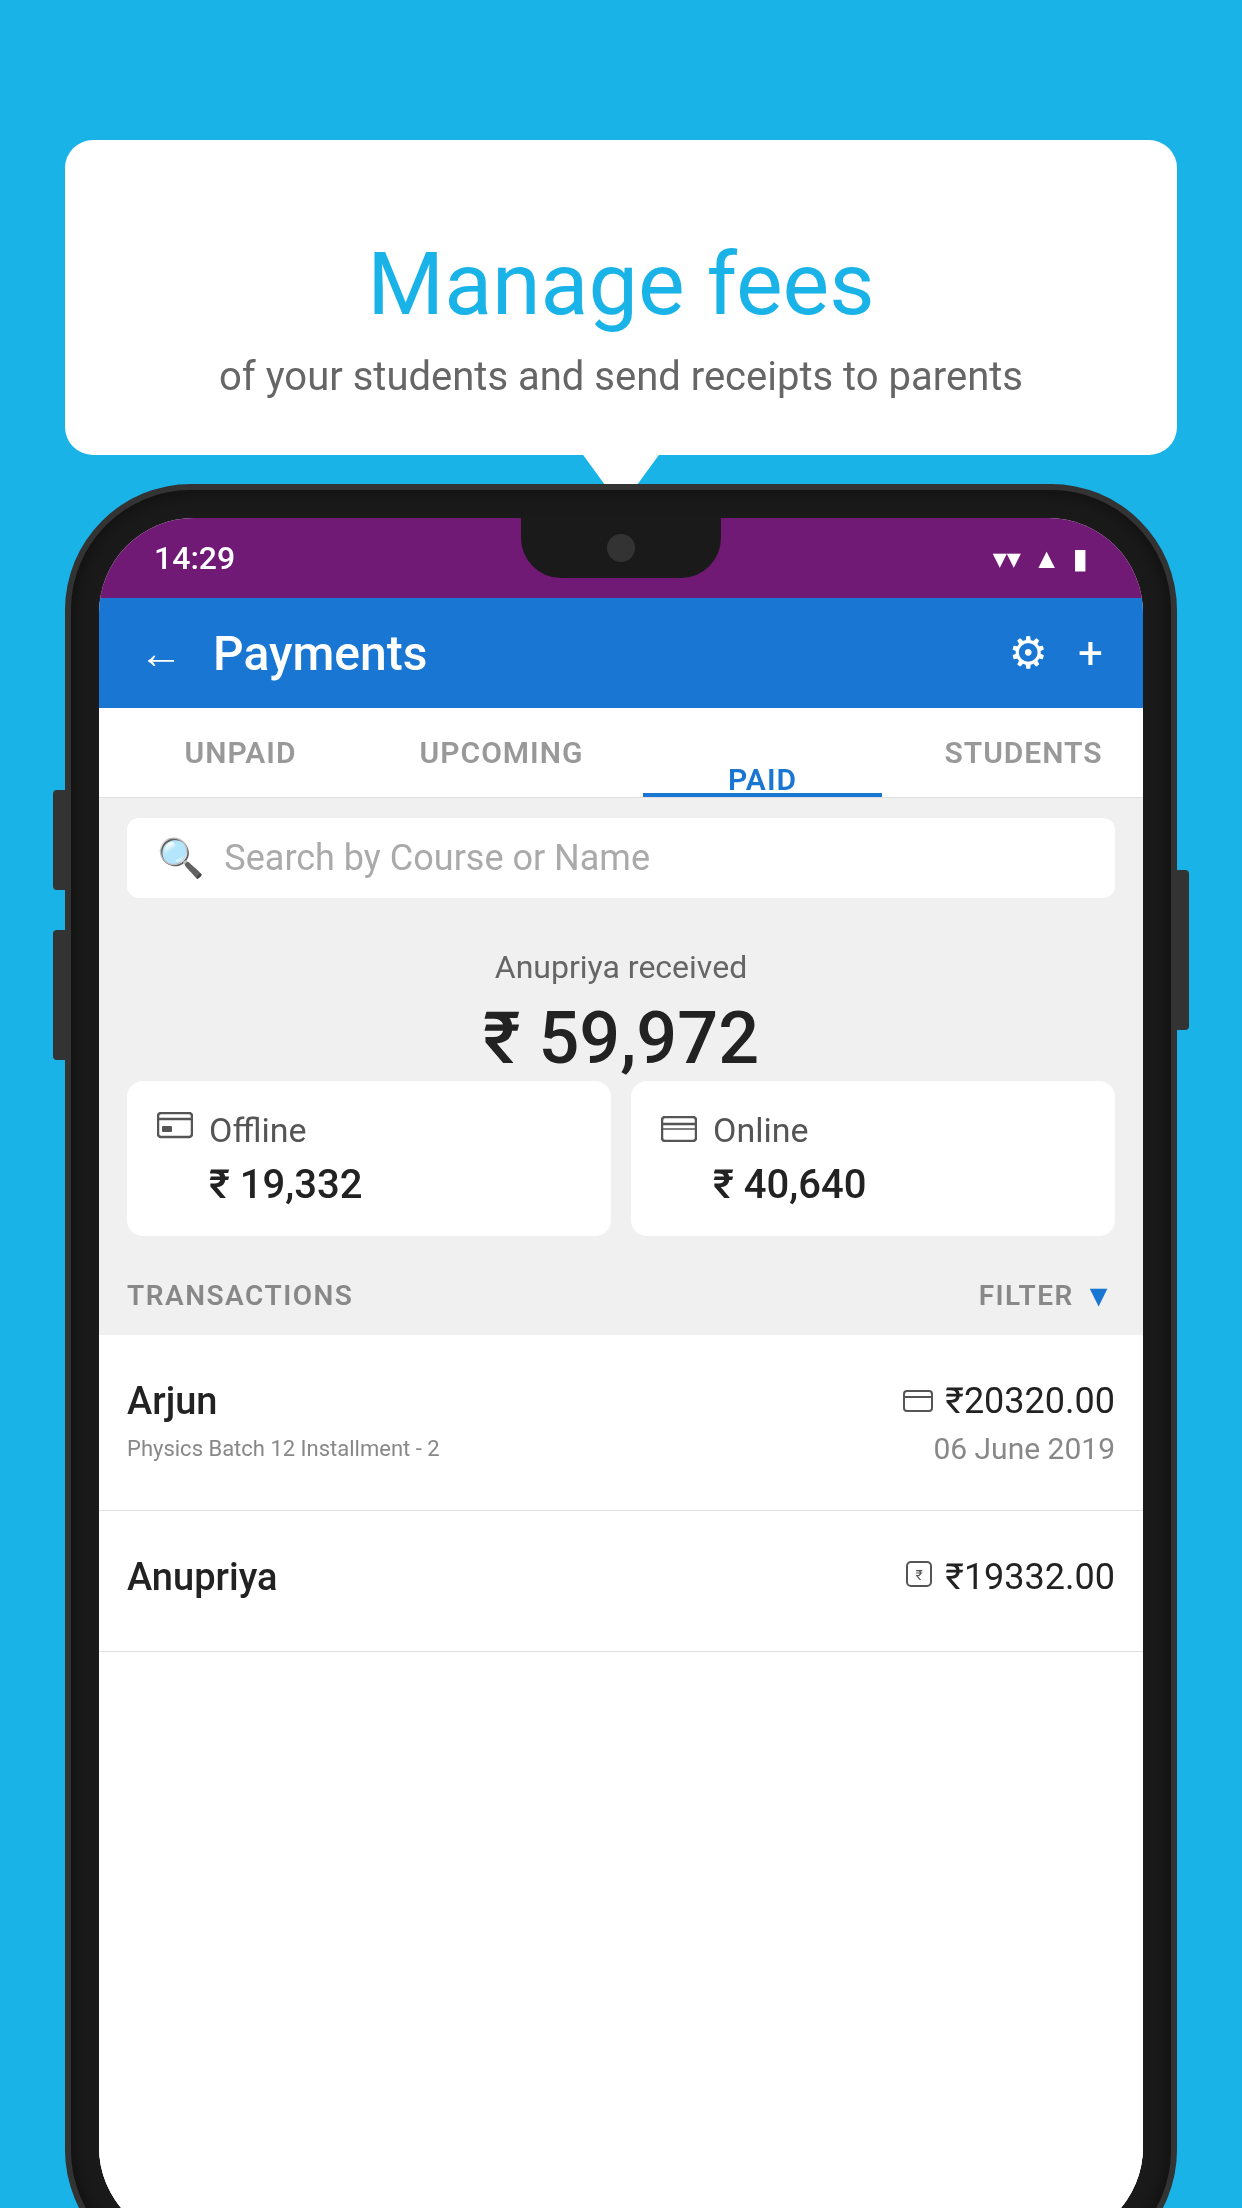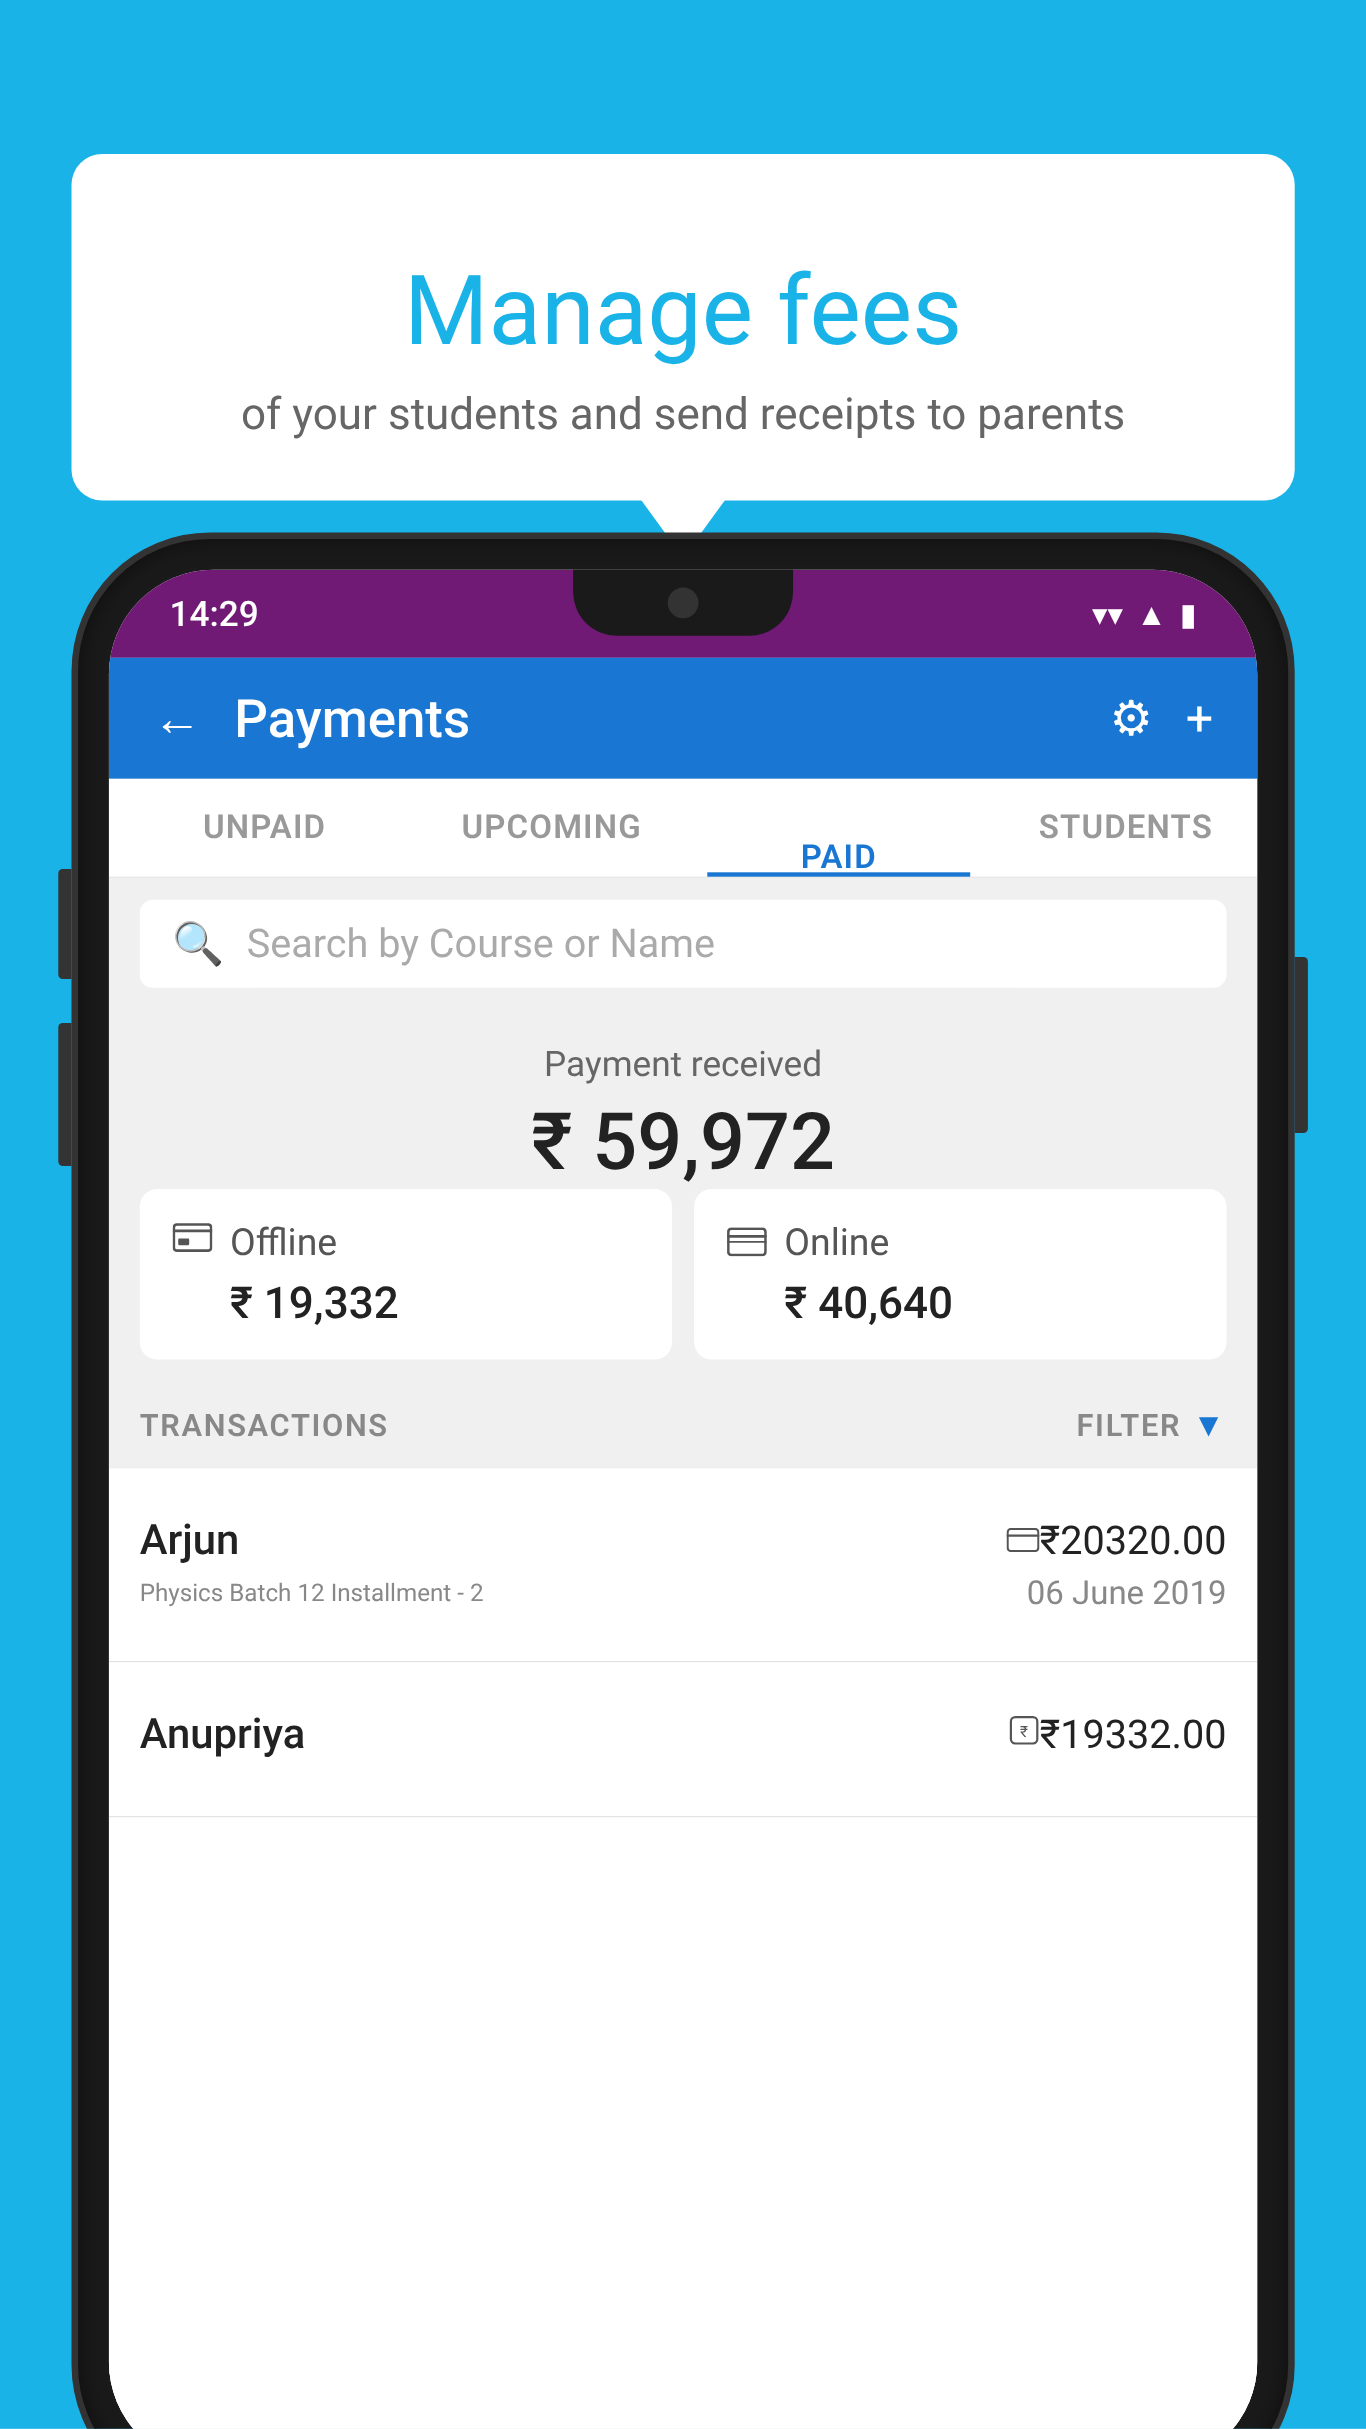--- a/index.html
+++ b/index.html
@@ -387,20 +387,21 @@
 
     .transaction-name {
       font-size: 38px;
       font-weight: 500;
       color: #222;
     }
 
     .transaction-amount-container {
       display: flex;
       align-items: center;
+      gap: 12px;
     }
 
     .transaction-amount-icon {
       font-size: 30px;
       color: #555;
     }
 
     .transaction-amount {
       font-size: 36px;
       color: #222;
@@ -480,21 +481,21 @@
       <div class="content-area">
 
         <div class="search-container">
           <div class="search-bar">
             <span class="search-icon-el">🔍</span>
             <span class="search-placeholder">Search by Course or Name</span>
           </div>
         </div>
 
         <div class="payment-summary">
-          <div class="payment-received-label">Payment received</div>
+          <div class="payment-received-label">Anupriya received</div>
           <div class="payment-amount">₹ 59,972</div>
           <div class="payment-cards">
             <div class="payment-card">
               <div class="payment-card-header">
                 <span class="payment-card-icon">
                   
                   <svg width="36" height="30" viewBox="0 0 36 30" fill="none" xmlns="http://www.w3.org/2000/svg">
                     <rect x="1" y="1" width="34" height="24" rx="3" stroke="#555" stroke-width="2.5" fill="none"></rect>
                     <line x1="0" y1="7" x2="36" y2="7" stroke="#555" stroke-width="2.5"></line>
                     <rect x="5" y="14" width="10" height="6" rx="1" fill="#555"></rect>

